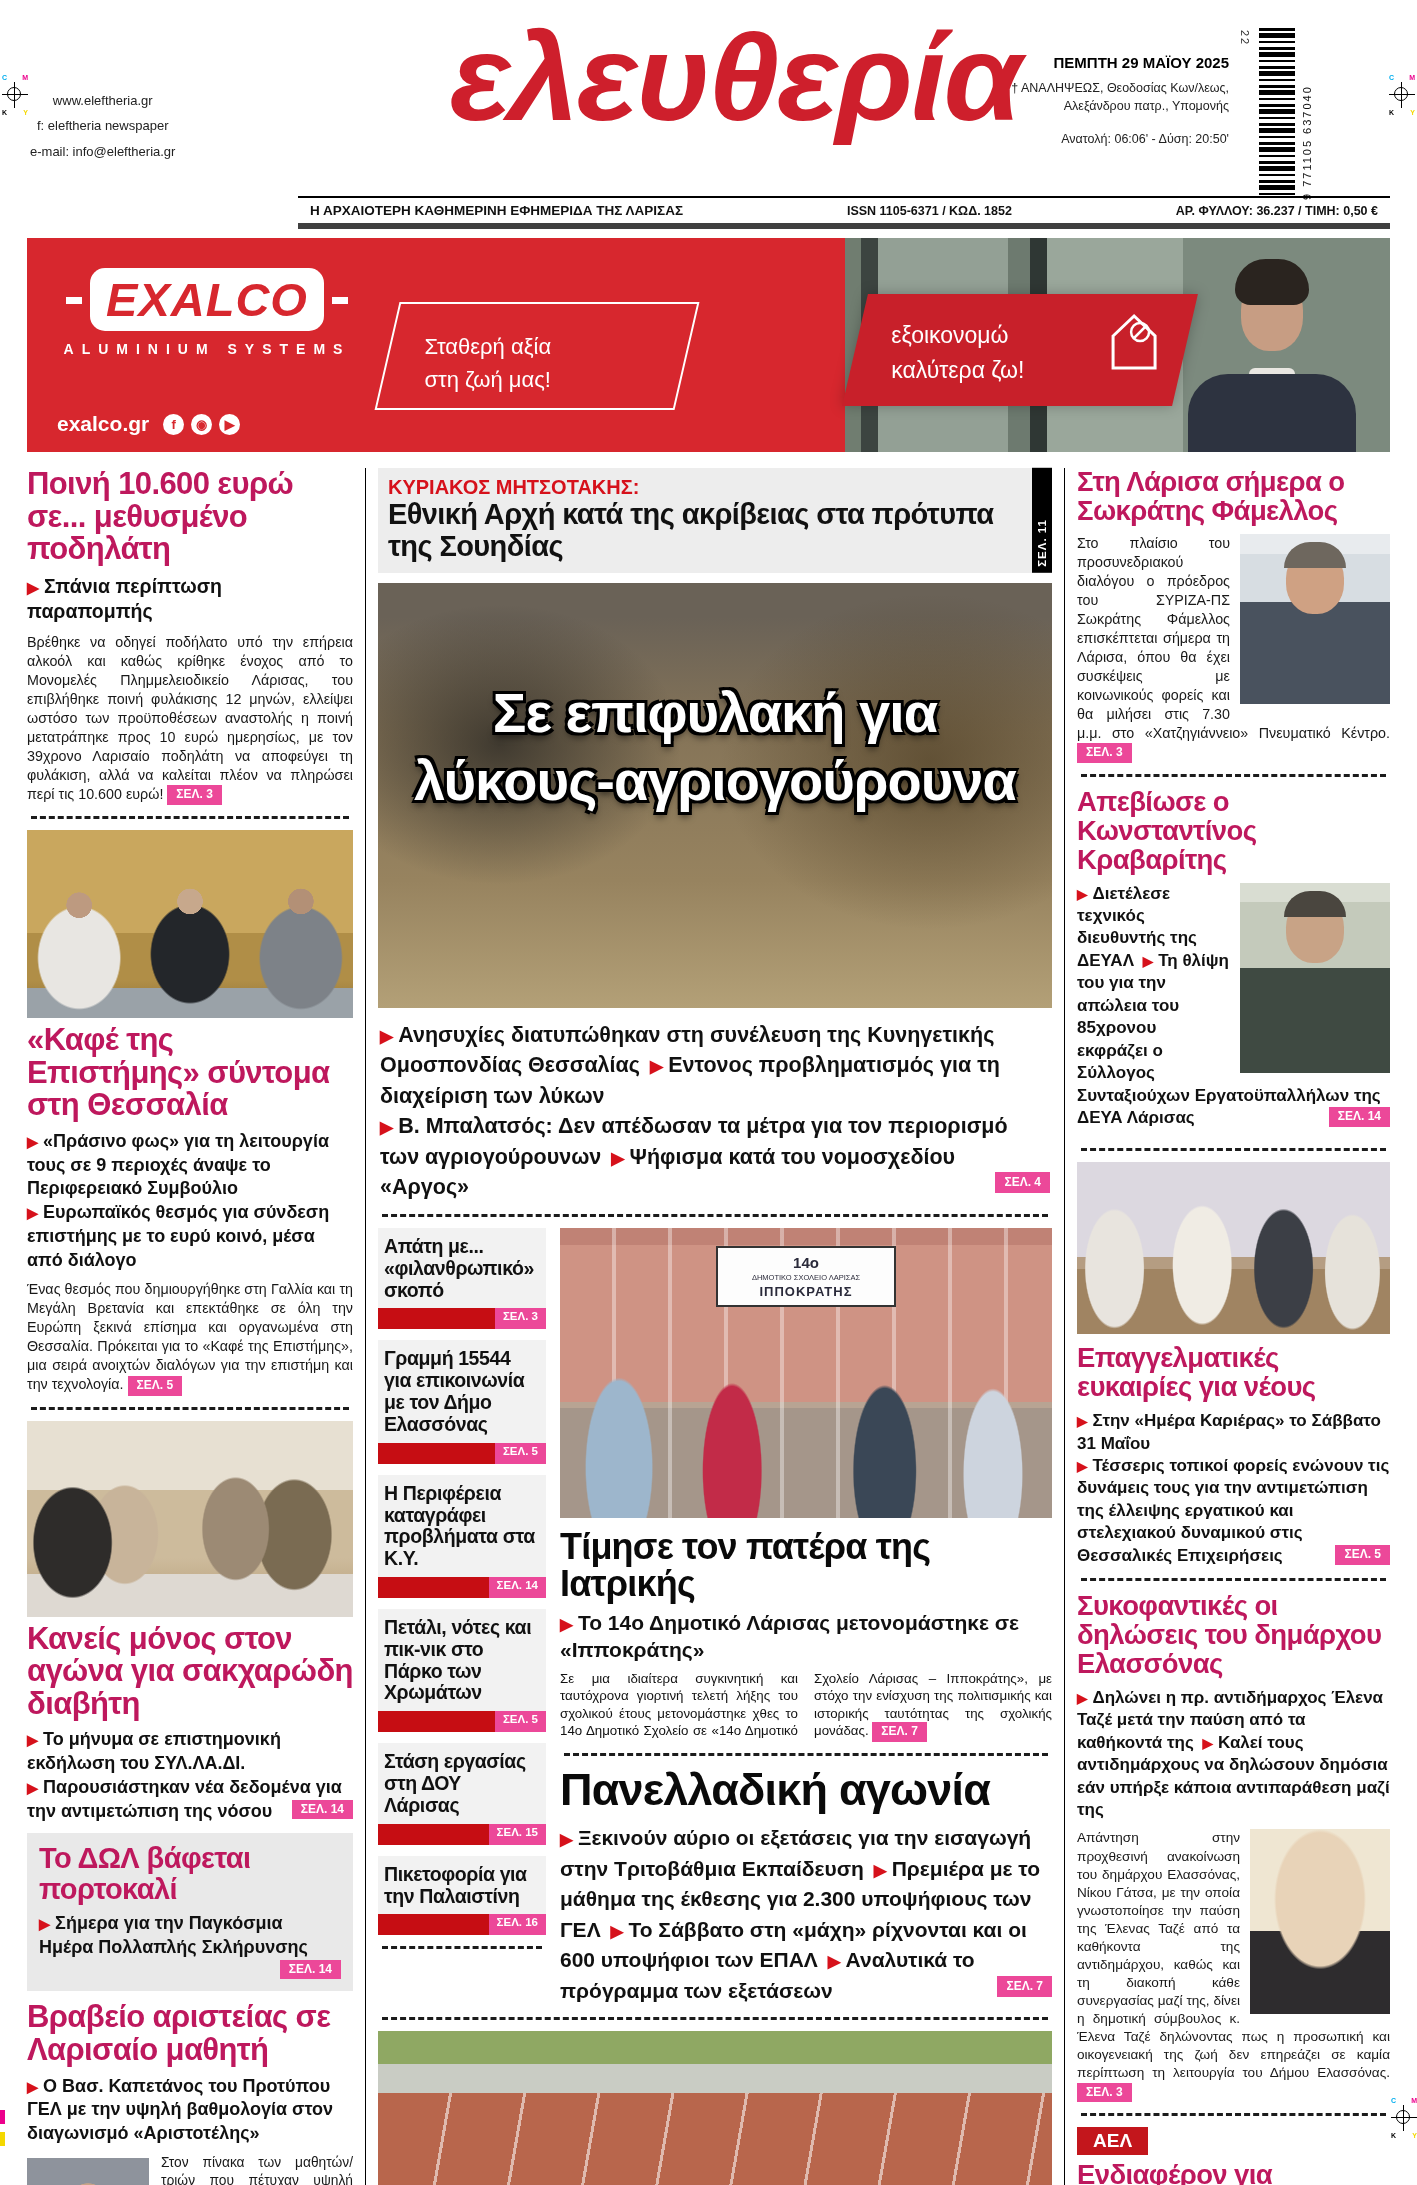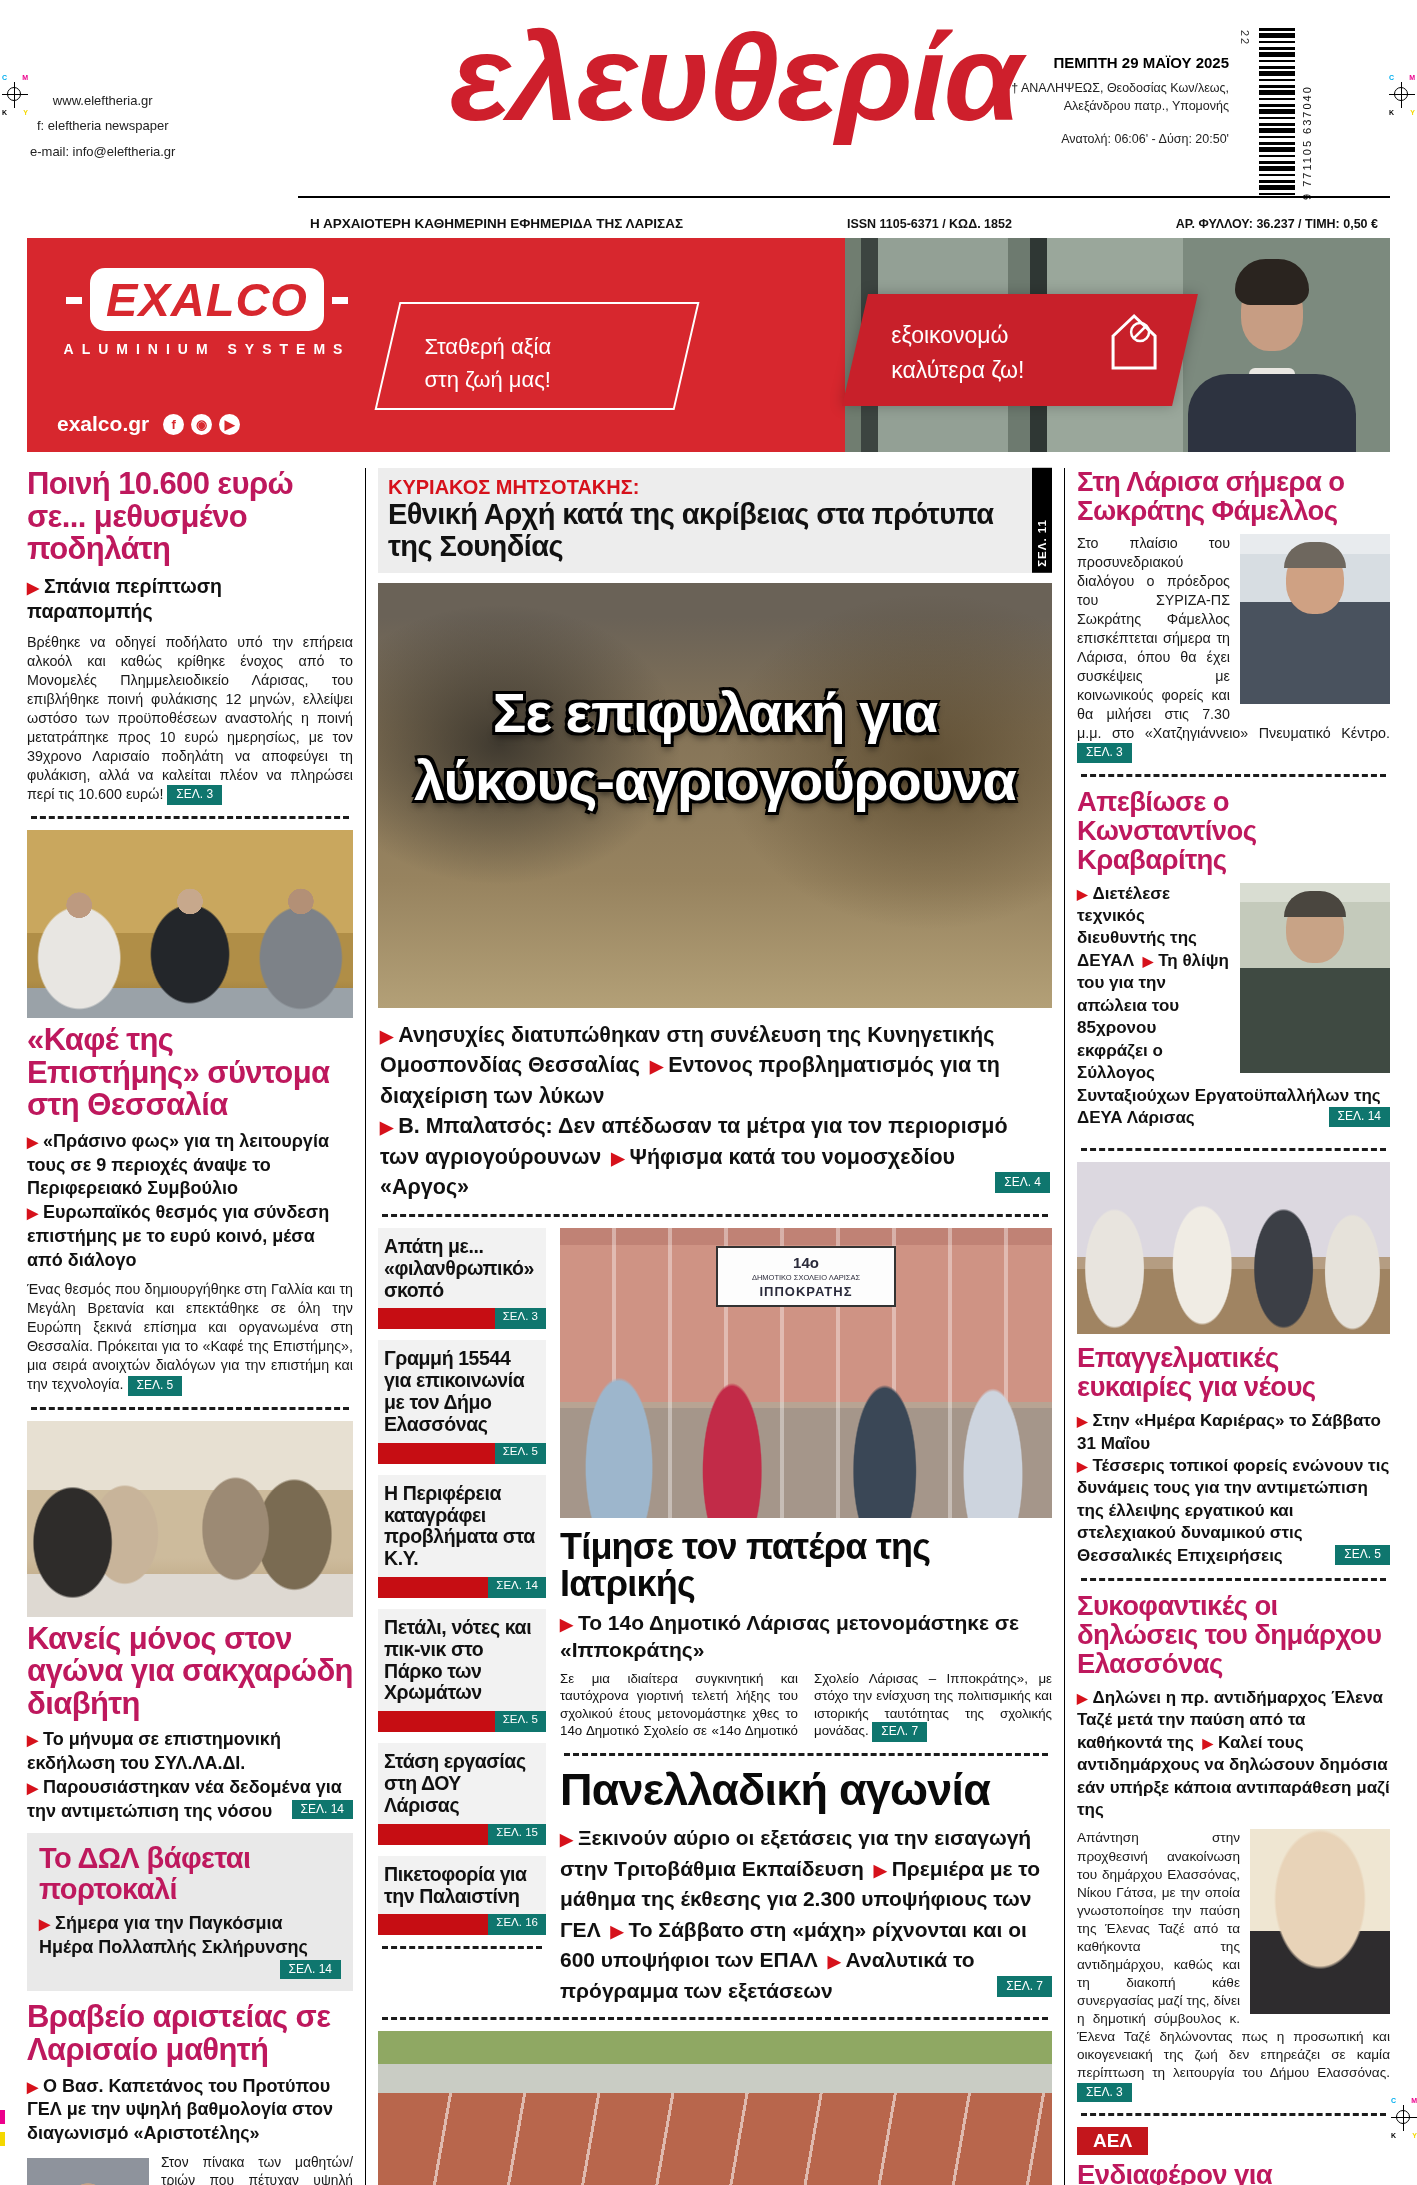--- a/index.html
+++ b/index.html
@@ -13,22 +13,22 @@
           font-size:122px; font-weight:800; font-style:italic; color:#ce1f2c;
           letter-spacing:-2px; transform:scaleX(1.04); line-height:1.15; }
   .dateblk { position:absolute; right:188px; top:52px; width:260px; text-align:right; font-size:12.5px; line-height:1.5; color:#222; }
   .dateblk .date { font-size:15px; font-weight:800; margin-bottom:4px; color:#000; }
   .dateblk .sun { margin-top:14px; }
   .edition { position:absolute; right:166px; top:30px; writing-mode:vertical-rl; font-size:11px; letter-spacing:2px; color:#333; }
   .barcode { position:absolute; right:122px; top:28px; width:36px; height:168px;
              background:repeating-linear-gradient(180deg,#000 0 3px,#fff 3px 5px,#000 5px 10px,#fff 10px 13px,#000 13px 15px,#fff 15px 19px); }
   .barcode-num { position:absolute; right:104px; top:30px; height:170px; writing-mode:vertical-rl; transform:rotate(180deg);
                  font-size:11px; letter-spacing:2px; color:#111; }
-  .striprow { margin:0 27px 0 298px; border-top:2px solid #000; border-bottom:4px solid #404040;
-              display:flex; justify-content:space-between; align-items:center; padding:18px 12px; position:relative; top:196px; }
+  .striprow { margin:0 27px 0 298px; border-top:2px solid #000; border-bottom:6px solid #404040;
+              display:flex; justify-content:space-between; align-items:center; padding:5px 12px; position:relative; top:196px; }
   .hdr .striprow { position:absolute; left:0; right:0; top:196px; }
   .strap1 { font-weight:800; font-size:13.5px; }
   .strap2, .strap3 { font-weight:700; font-size:12.5px; }
   
   .regmark { position:absolute; width:26px; height:46px; font-size:7px; font-weight:bold; }
   .regmark .circ { position:absolute; left:5px; top:15px; width:14px; height:14px; border:1px solid #000; border-radius:50%; }
   .regmark .circ:before { content:""; position:absolute; left:50%; top:-6px; width:1px; height:26px; background:#000; }
   .regmark .circ:after { content:""; position:absolute; top:50%; left:-6px; height:1px; width:26px; background:#000; }
   .regmark .c { position:absolute; left:0; top:2px; color:#00aeef; }
   .regmark .m { position:absolute; right:0; top:2px; color:#ec008c; }
@@ -72,21 +72,21 @@
 
   .h1 { font-weight:700; letter-spacing:-0.6px; line-height:1.05; color:#be185d; }
   .colL .h1 { font-size:31px; margin-bottom:8px; }
   .colR .h1 { font-size:27.5px; margin-bottom:8px; }
   .bl { font-weight:700; line-height:1.32; margin-bottom:8px; }
   .colL .bl { font-size:18px; }
   .colR .bl { font-size:17px; }
   .ar { color:#d6111b; font-style:normal; font-size:0.8em; margin-right:5px; }
   .bi { margin-right:4px; }
   .body { font-size:14.3px; line-height:1.33; text-align:justify; color:#191919; }
-  .selbox { display:inline-block; background:#0f766e; color:#fff; font-weight:400; font-size:12px; padding:2px 9px; vertical-align:middle; }
+  .selbox { display:inline-block; background:#ec4899; color:#fff; font-weight:700; font-size:12px; padding:2px 9px; vertical-align:middle; }
   .fr { float:right; }
   .dsep { border-top:3.5px dashed #1c1c1c; margin:11px 4px; }
   .ph { position:relative; width:100%; overflow:hidden; }
   .graybox { background:#e9e9e9; padding:10px 12px 12px; margin:10px 0; }
   .graybox .h1 { font-size:29px; }
 
   
   .kickbar { position:relative; background:#ededed; padding:8px 40px 10px 10px; margin-bottom:10px; }
   .kicklabel { color:#d6111b; font-weight:800; font-size:20px; }
   .kicktitle { font-weight:800; font-size:29px; letter-spacing:-0.6px; line-height:1.1; }

